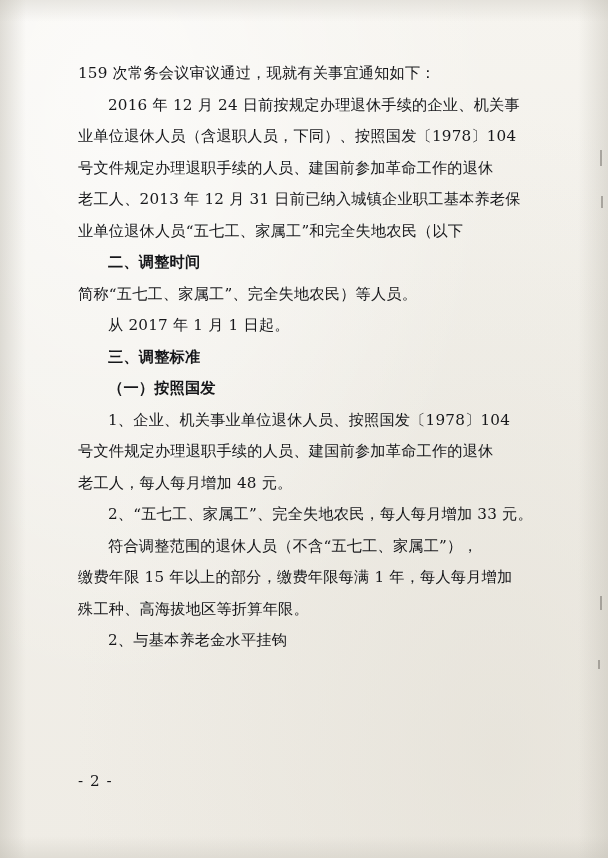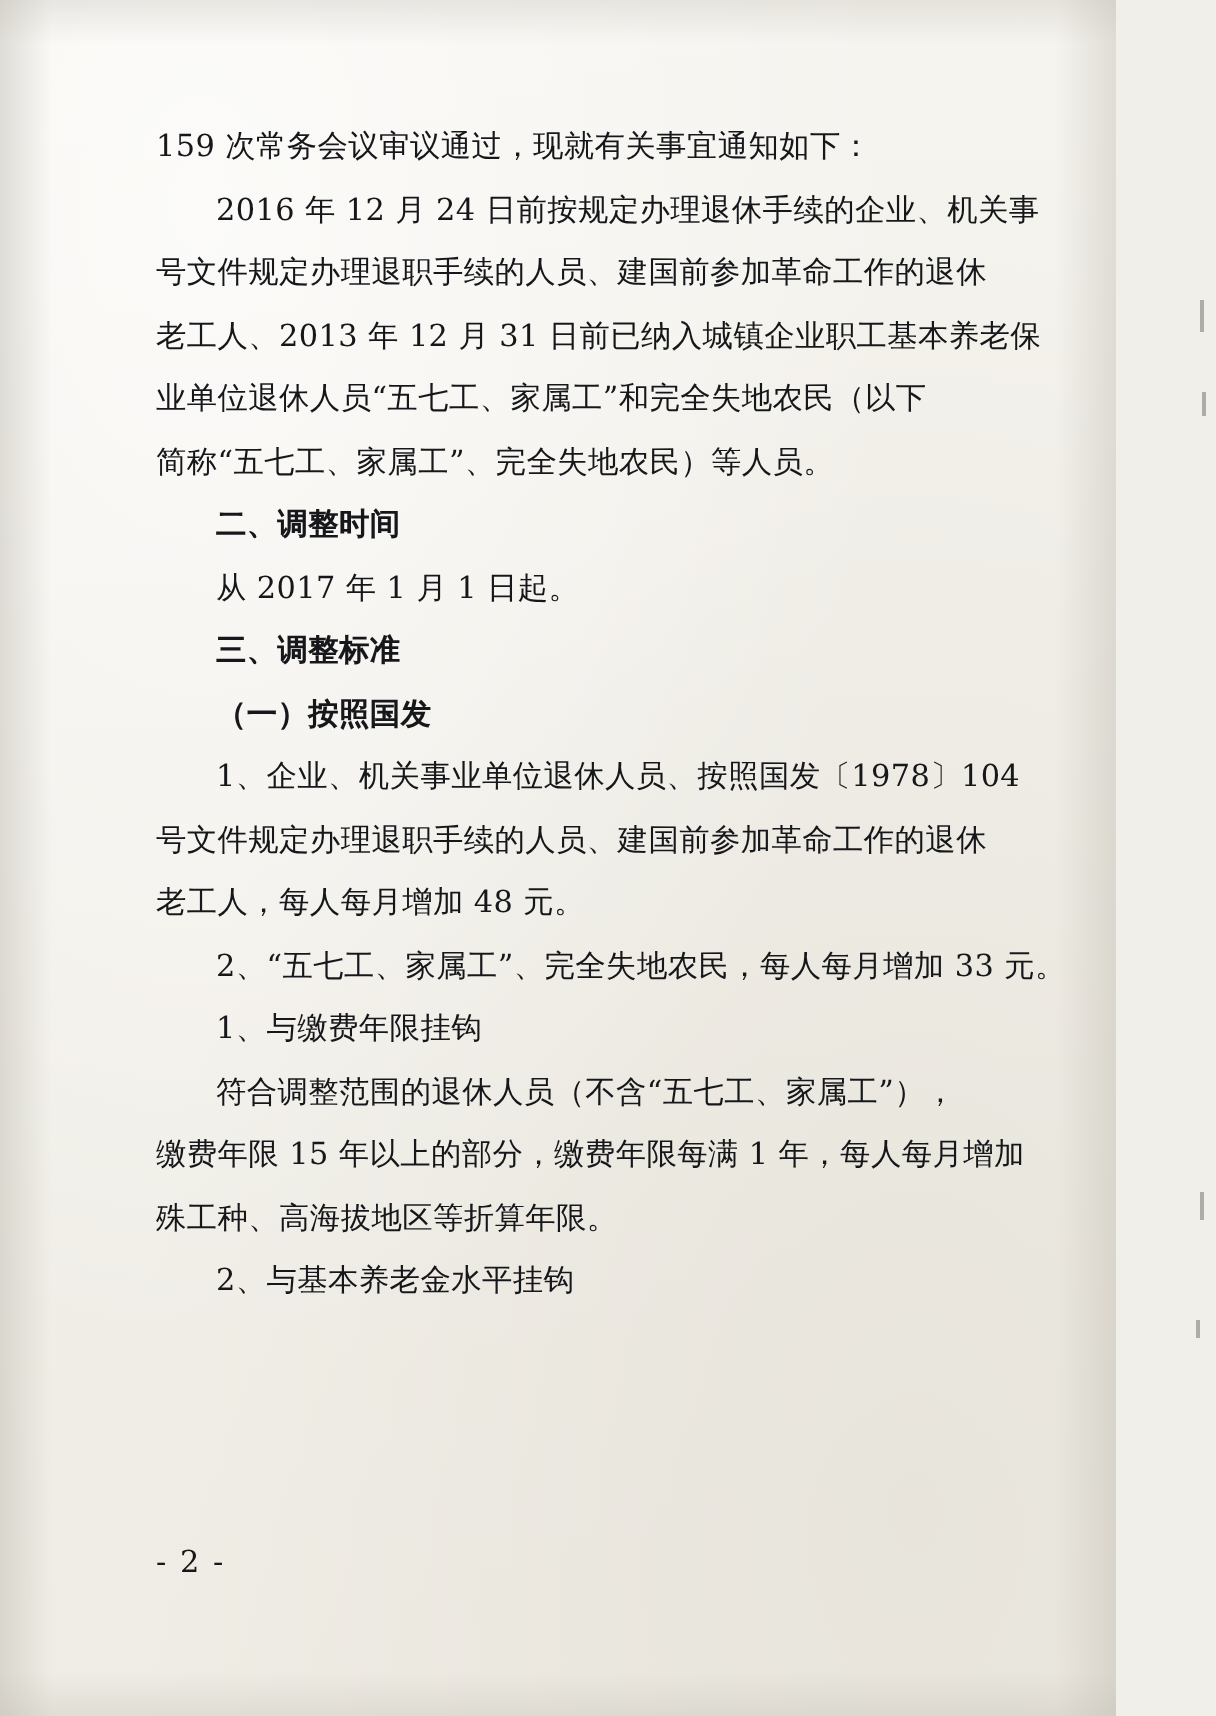--- a/index.html
+++ b/index.html
@@ -8,21 +8,21 @@
   }
   body {
     width: 608px;
     height: 858px;
     background: #f1efe9;
     font-family: "DejaVu Serif", serif;
     overflow: hidden;
   }
   #page {
     position: relative;
-    width: 558px;
+    width: 608px;
     height: 858px;
     background: #f3f1ec;
   }
   
   #paper-texture {
     position: absolute;
     inset: 0;
     background:
       radial-gradient(ellipse at 18% 12%, rgba(255,255,255,0.65), rgba(255,255,255,0) 55%),
       radial-gradient(ellipse at 82% 88%, rgba(226,222,212,0.6), rgba(255,255,255,0) 60%),
@@ -83,33 +83,33 @@
 </head>
 <body>
 
 <div id="page">
   <div id="paper-texture"></div>
   <div id="edge-shade"></div>
 
   <div id="text-block">
       <div class="line">159 次常务会议审议通过，现就有关事宜通知如下：</div>
       <div class="line indent">2016 年 12 月 24 日前按规定办理退休手续的企业、机关事</div>
+      <div class="line">业单位退休人员（含退职人员，下同）、按照国发〔1978〕104</div>
       <div class="line">号文件规定办理退职手续的人员、建国前参加革命工作的退休</div>
       <div class="line">老工人、2013 年 12 月 31 日前已纳入城镇企业职工基本养老保</div>
       <div class="line">业单位退休人员“五七工、家属工”和完全失地农民（以下</div>
+      <div class="line indent bold">二、调整时间</div>
       <div class="line">简称“五七工、家属工”、完全失地农民）等人员。</div>
-      <div class="line indent bold">二、调整时间</div>
       <div class="line indent">从 2017 年 1 月 1 日起。</div>
       <div class="line indent bold">三、调整标准</div>
       <div class="line indent bold">（一）按照国发</div>
       <div class="line indent">1、企业、机关事业单位退休人员、按照国发〔1978〕104</div>
       <div class="line">号文件规定办理退职手续的人员、建国前参加革命工作的退休</div>
       <div class="line">老工人，每人每月增加 48 元。</div>
       <div class="line indent">2、“五七工、家属工”、完全失地农民，每人每月增加 33 元。</div>
-      <div class="line indent">1、与缴费年限挂钩</div>
       <div class="line indent">符合调整范围的退休人员（不含“五七工、家属工”），</div>
       <div class="line">缴费年限 15 年以上的部分，缴费年限每满 1 年，每人每月增加</div>
       <div class="line">殊工种、高海拔地区等折算年限。</div>
       <div class="line indent">2、与基本养老金水平挂钩</div>
     </div>
 
   <div class="page-number">- 2 -</div>
 
   <div class="margin-mark" id="mark-1"></div>
   <div class="margin-mark" id="mark-2"></div>

